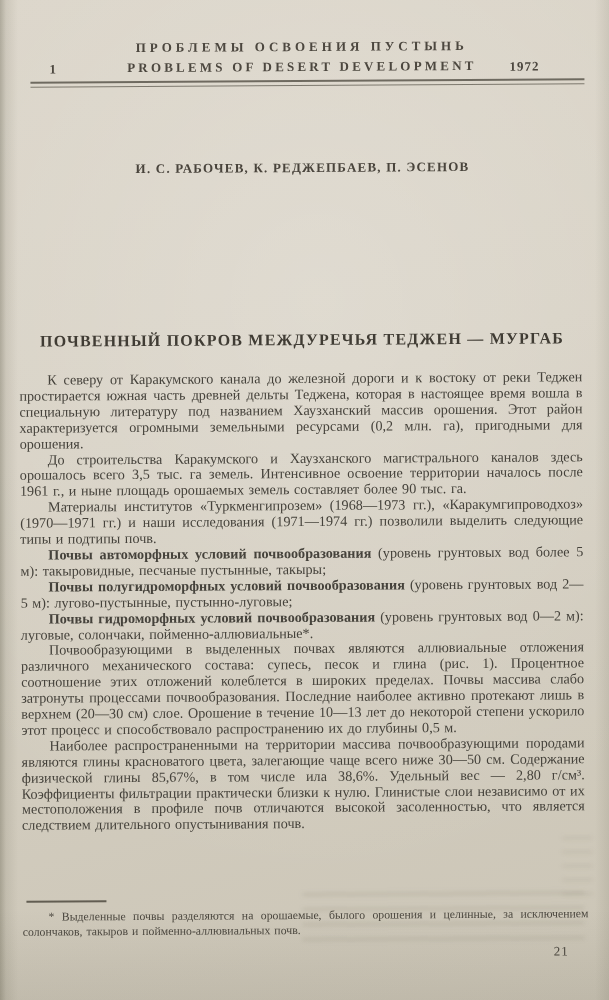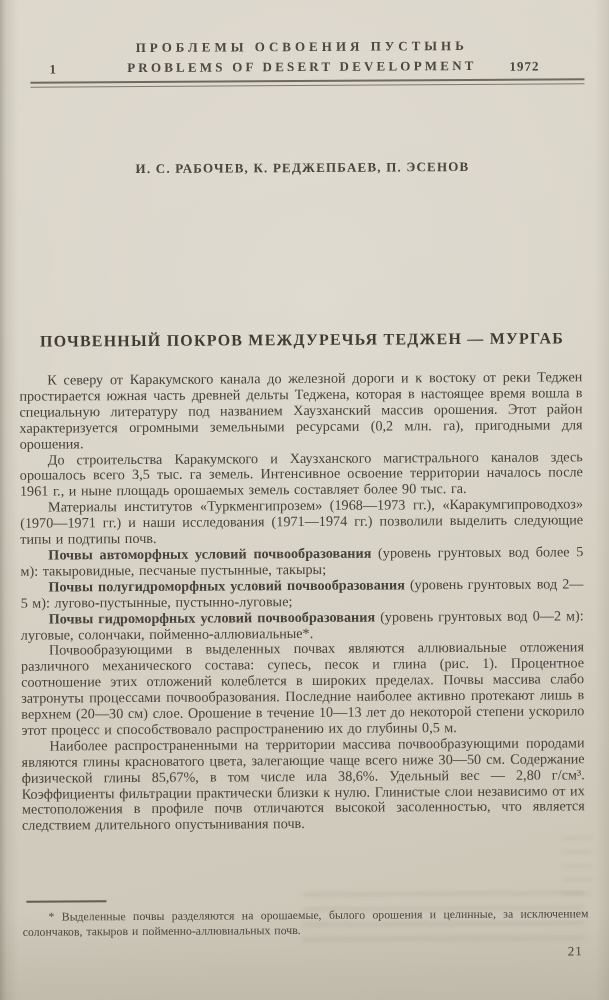--- a/index.html
+++ b/index.html
@@ -63,21 +63,21 @@
     position:absolute; top:899px; left:24px; width:80px;
     border-top:2px solid rgba(70,66,56,0.8);
   }
   .footnote {
     position:absolute; top:908px; left:20px; width:566px;
     font-size:11.8px; line-height:15px; text-align:justify;
     text-indent:26px; color:#4b473f; word-spacing:1px;
   }
   .page-number {
     position:absolute; top:945px; left:551px;
-    font-size:13px; color:#4b473f; letter-spacing:1px;margin-left:14px;
+    font-size:13px; color:#4b473f; letter-spacing:1px;
   }
 
   
   .ghost {
     position:absolute; top:893px; left:300px; width:282px; height:48px;
     background:repeating-linear-gradient(to bottom,
       rgba(110,104,86,0.16) 0 3px, rgba(0,0,0,0) 3px 15px);
     filter:blur(2px);
   }
   .ghost2 {

